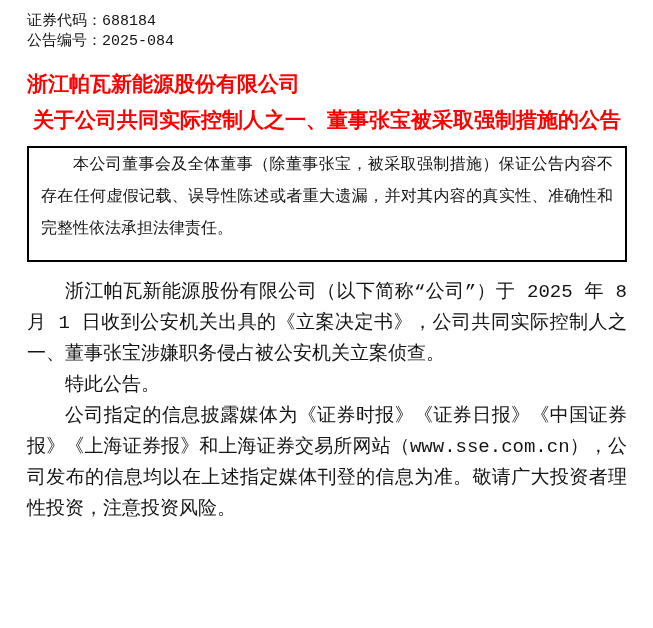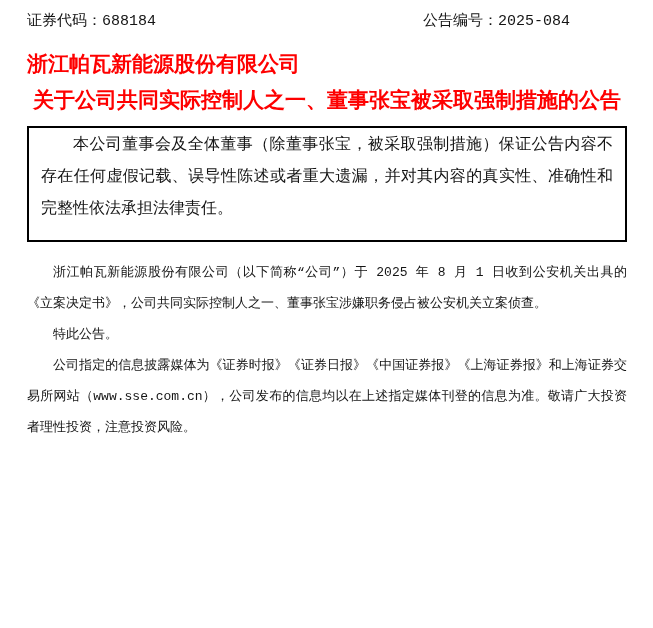--- a/index.html
+++ b/index.html
@@ -22,20 +22,21 @@
     padding: 8px 26px 0 27px;
   }
   .header-row {
     display: flex;
     justify-content: space-between;
     width: 543px;            
     margin-top: 4px;
     font-size: 15px;
     line-height: 20px;
     white-space: nowrap;
+    flex-direction: column;
   }
   .header-field { white-space: nowrap; }
   h1.company-title {
     margin: 18px 0 0 0;
     text-align: left;
     color: var(--title-red, #fe0000);
     font-family: "Liberation Sans", "DejaVu Sans", sans-serif;
     font-weight: bold;
     font-size: 21px;
     line-height: 28px;
@@ -67,21 +68,21 @@
     font-size: 16px;
   }
   .document-body {
     margin-top: 15px;
   }
   .document-body p {
     margin: 0;
     text-indent: 2em;
     text-align: justify;
     line-height: 31px;
-    font-size: 13px;
+    font-size: 19px;
   }
 </style>
 </head>
 <body>
 
 <div class="page">
 
   <div class="header-row">
     <span class="header-field"><span>证券代码：</span><span>688184</span></span>
     <span class="header-field"><span>公告编号：</span><span>2025-084</span></span>

